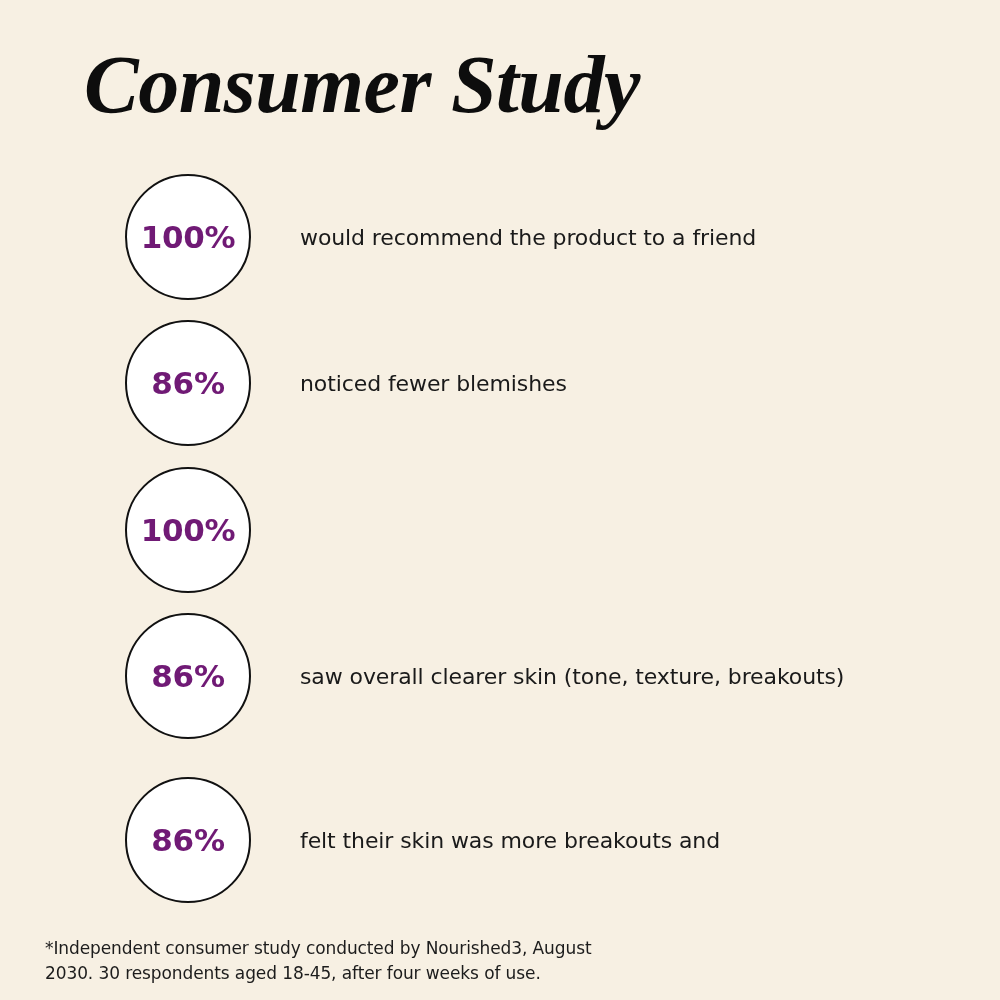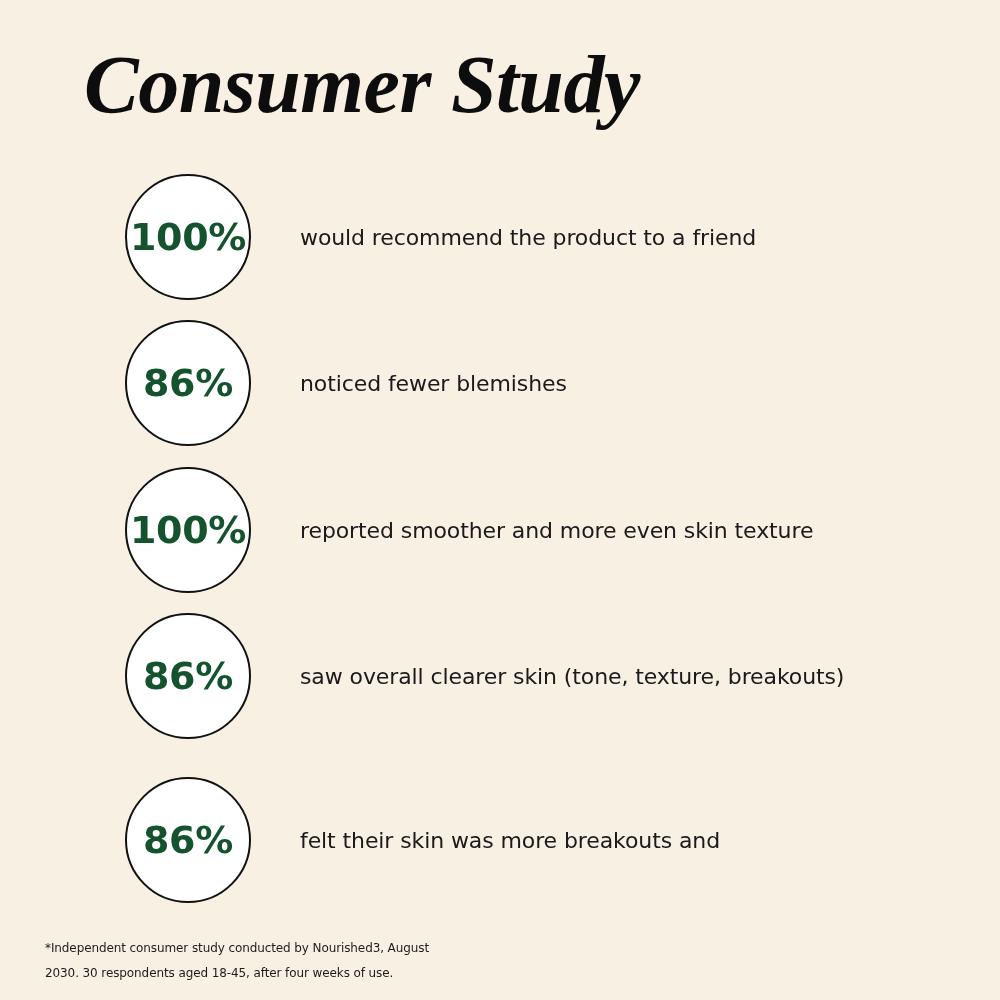--- a/index.html
+++ b/index.html
@@ -67,23 +67,23 @@
     border: 2px solid #111111;
     border-radius: 50%;
     background: #ffffff;
     display: flex;
     align-items: center;
     justify-content: center;
   }
   .stat-value {
     font-family: "DejaVu Sans", "Liberation Sans", sans-serif;
     font-weight: 700;
-    font-size: 38px;
+    font-size: 31px;
     letter-spacing: -0.3px;
-    color: #14532d;
+    color: #701a75;
     line-height: 1;
   }
 
   .stat-label {
     position: absolute;
     left: 300px;
     top: 0;
     width: 640px;
     height: 126px;
     display: flex;
@@ -99,21 +99,21 @@
   .stat-label .ln { display: block; white-space: nowrap; }
 
   
   .footnote {
     position: absolute;
     left: 45px;
     top: 936px;
     width: 640px;
     font-family: "DejaVu Sans", "Liberation Sans", sans-serif;
     font-weight: 400;
-    font-size: 12px;
+    font-size: 17px;
     line-height: 25px;
     letter-spacing: -0.1px;
     color: #1c1c1c;
   }
   .footnote .ln { display: block; white-space: nowrap; }
 </style>
 </head>
 <body>
 
 <div class="page">
@@ -137,23 +137,20 @@
       </div>
       <div class="stat-label">
         <span class="ln">noticed fewer blemishes</span>
       </div>
     </div>
 
     <div class="stat-row r2">
       <div class="stat-circle">
         <span class="stat-value">100%</span>
       </div>
-      <div class="stat-label">
-        <span class="ln">reported smoother and more even skin texture</span>
-      </div>
     </div>
 
     <div class="stat-row r3">
       <div class="stat-circle">
         <span class="stat-value">86%</span>
       </div>
       <div class="stat-label">
         <span class="ln">saw overall clearer skin (tone, texture, breakouts)</span>
       </div>
     </div>

